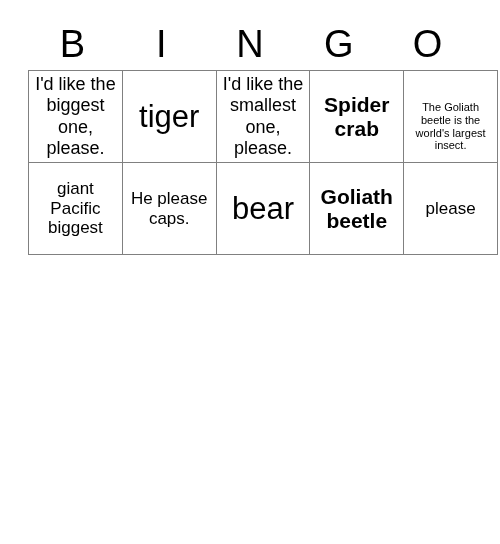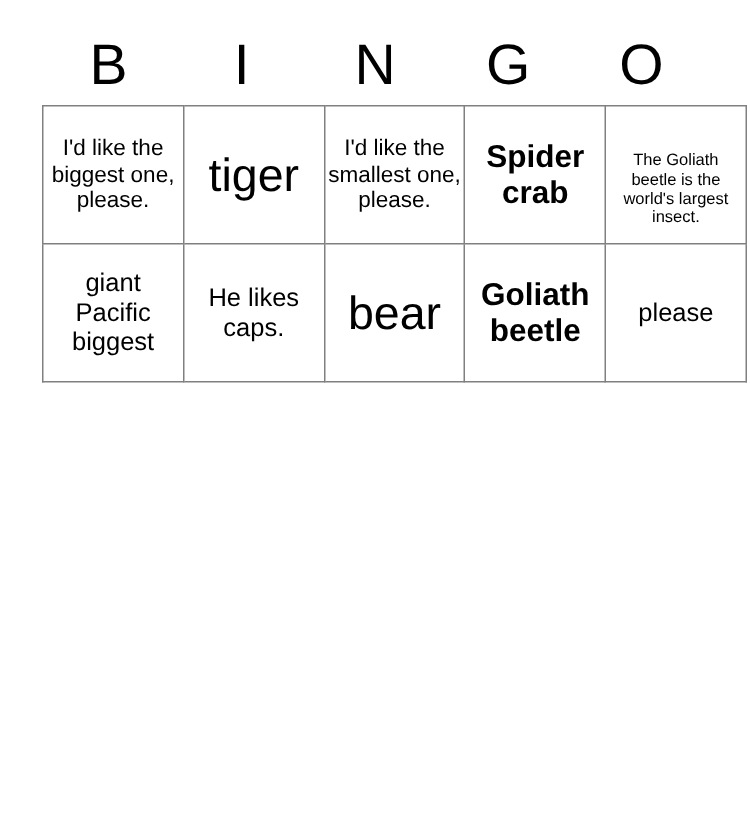--- a/index.html
+++ b/index.html
@@ -53,21 +53,21 @@
     overflow-wrap: break-word;
     line-height: 1.12;
     color: #000;
   }
   .cell-inner {
     display: block;
     width: 100%;
   }
   
   .s-xs  { font-size: 11px; line-height: 1.18; margin-top: 20px; }
-  .s-sm  { font-size: 15px;  line-height: 1.18; }
+  .s-sm  { font-size: 18px;  line-height: 1.18; }
   .s-md  { font-size: 17px;  line-height: 1.15; }
   .s-lg  { font-size: 21px;  line-height: 1.12; font-weight: bold; }
   .s-xxl { font-size: 31px;  line-height: 1.08; }
 </style>
 </head>
 <body>
 
 <div id="card">
 
   <div id="header-row">
@@ -95,21 +95,21 @@
           </td>
         <td>
             <span class="cell-inner s-xs">The Goliath beetle is the world's largest insect.</span>
           </td>
       </tr>
       <tr>
         <td>
             <span class="cell-inner s-md">giant Pacific biggest</span>
           </td>
         <td>
-            <span class="cell-inner s-md">He likes caps.</span>
+            <span class="cell-inner s-md">He please caps.</span>
           </td>
         <td>
             <span class="cell-inner s-xxl">bear</span>
           </td>
         <td>
             <span class="cell-inner s-lg">Goliath beetle</span>
           </td>
         <td>
             <span class="cell-inner s-md">please</span>
           </td>

